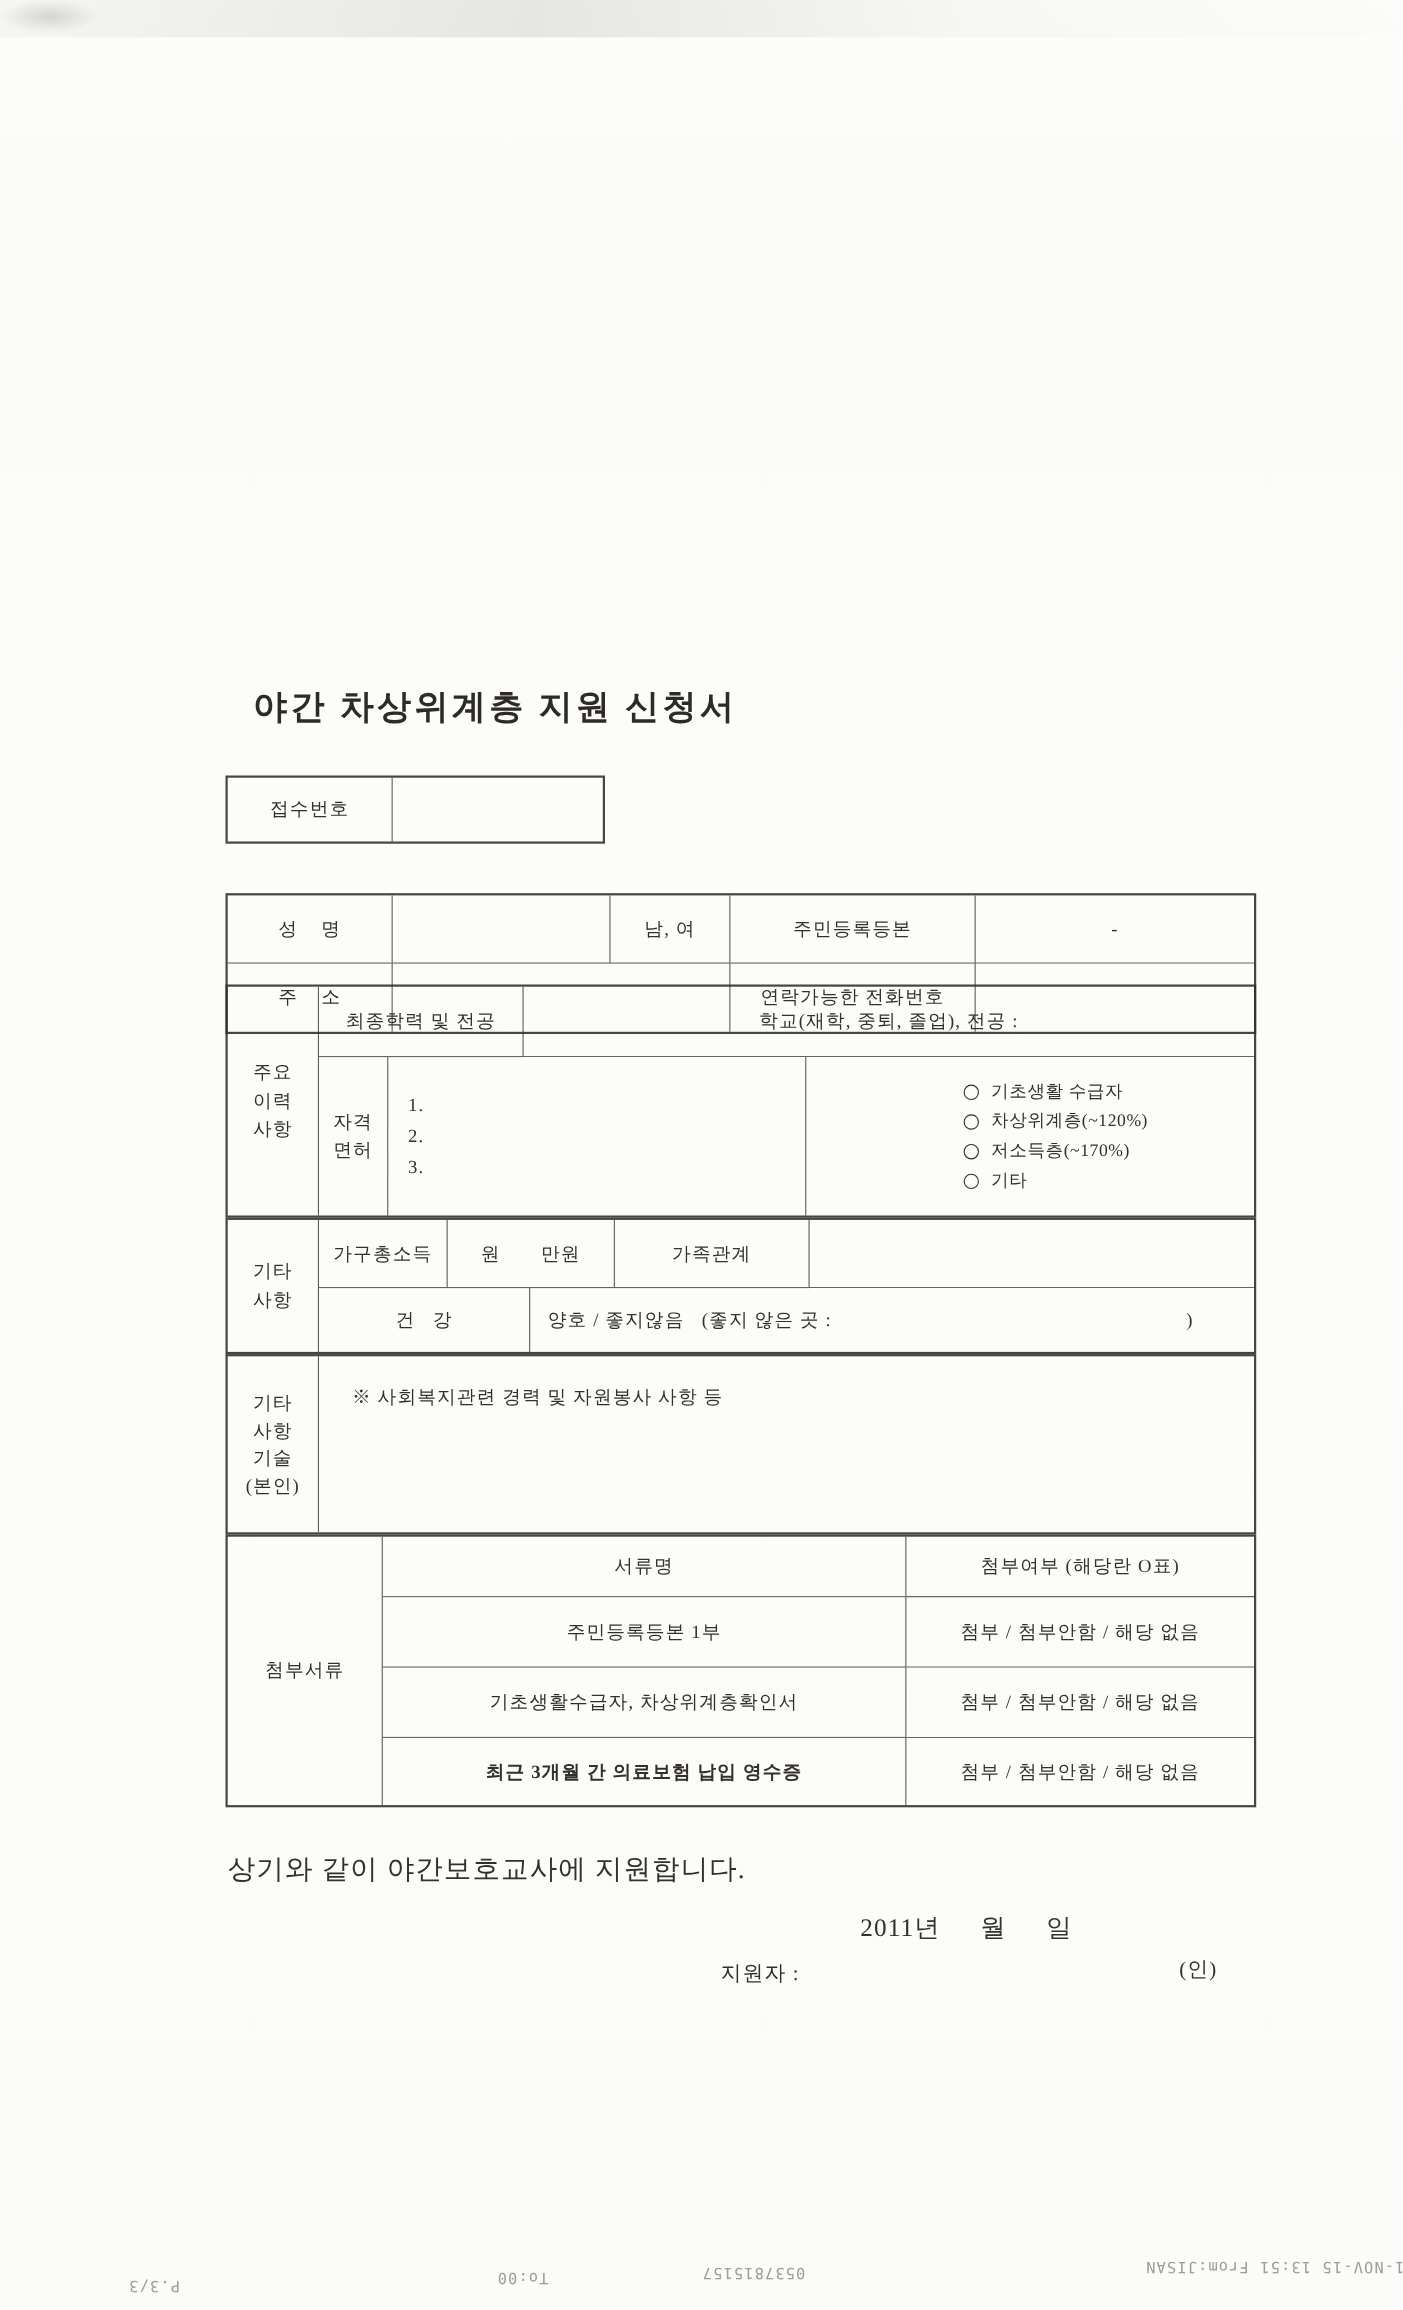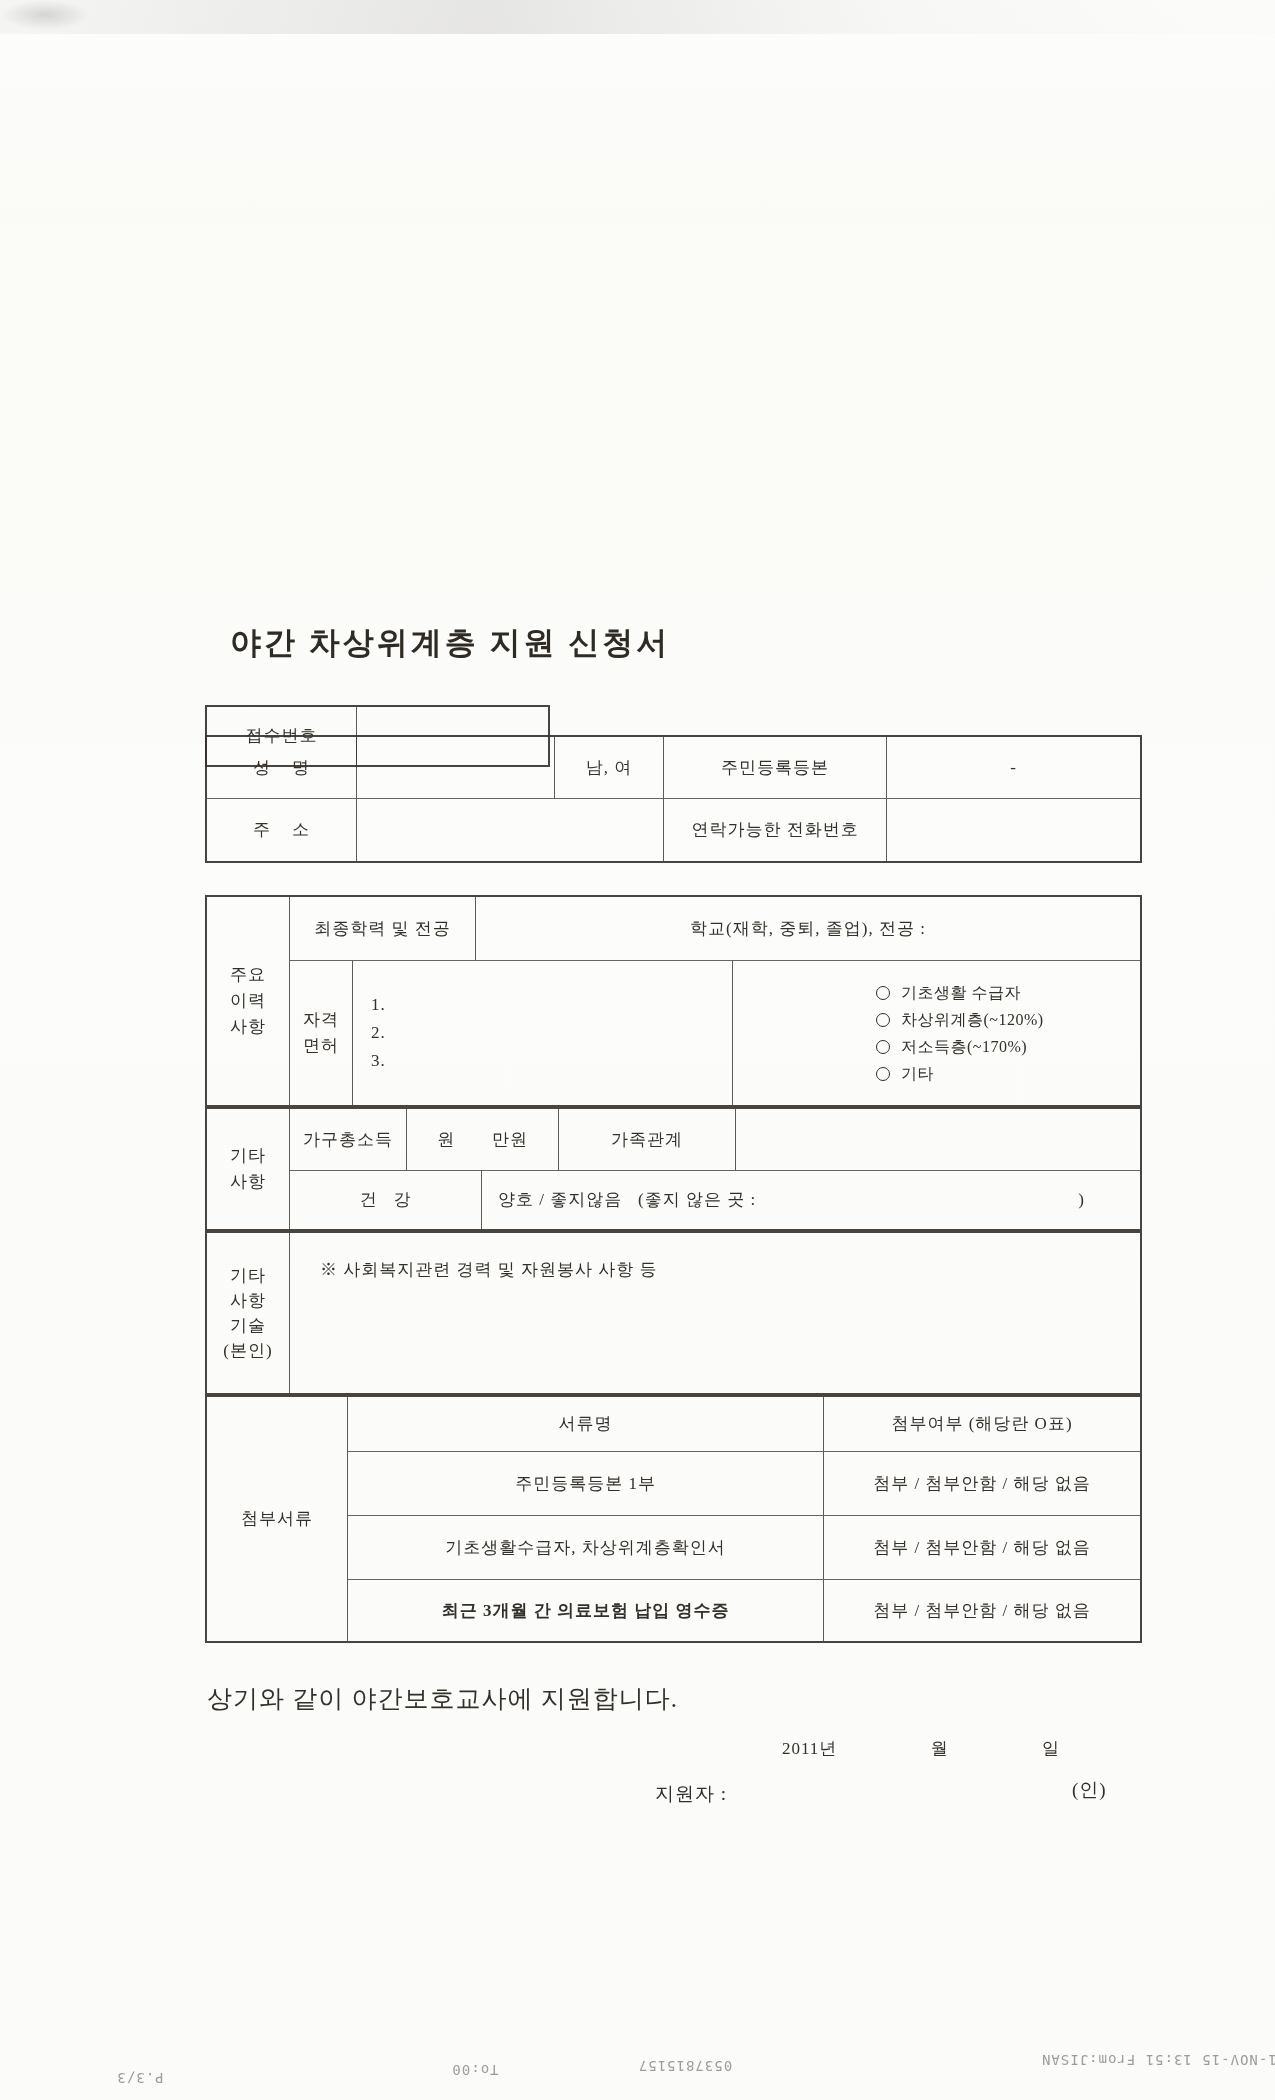--- a/index.html
+++ b/index.html
@@ -21,39 +21,39 @@
   .bb{border-bottom:1px solid rgba(55,51,45,0.75);}
   .stack{display:flex;flex-direction:column;align-items:center;justify-content:center;}
   .stack span{display:block;line-height:26px;}
   .opts{display:flex;flex-direction:column;justify-content:center;align-items:flex-start;padding-left:16px;}
   .opt{display:flex;align-items:center;line-height:27px;font-size:16px;letter-spacing:0.5px;}
   .radio{display:inline-block;width:12px;height:12px;border:1.6px solid #332f29;border-radius:50%;
         margin-right:11px;flex:0 0 auto;}
   .numlist{display:flex;flex-direction:column;justify-content:center;align-items:flex-start;padding-left:18px;}
   .numlist span{line-height:28px;font-size:17px;}
   .freetext{position:absolute;font-size:18px;letter-spacing:1px;color:#332f29;white-space:nowrap;}
-  .dateline{position:absolute;display:flex;justify-content:space-between;font-size:17px;letter-spacing:1px;gap:36px;}
+  .dateline{position:absolute;display:flex;font-size:23px;letter-spacing:1px;gap:36px;}
   .fax{position:absolute;transform:rotate(180deg);font-family:"DejaVu Sans Mono","Liberation Mono",monospace;
         font-size:14px;color:#9d9c98;white-space:nowrap;letter-spacing:1px;}
 </style>
 </head>
 <body>
 
 <div id="page">
   <div class="scan-band"></div>
   <div class="smudge"></div>
 
   <div class="title" style="left:230px;top:622px;">야간 차상위계층 지원 신청서</div>
 
   <div class="sec" style="left:205px;top:705px;width:345px;height:62px;">
     <div class="cell br" style="left:0;top:0;width:150px;height:58px;">접수번호</div>
     <div class="cell" style="left:150px;top:0;width:191px;height:58px;"></div>
   </div>
 
-  <div class="sec" style="left:205px;top:735px;width:937px;height:128px;padding-left:28px;">
+  <div class="sec" style="left:205px;top:812px;width:937px;height:128px;padding-left:28px;">
     <div class="cell br bb" style="left:0;top:0;width:150px;height:62px;">성&nbsp;&nbsp;&nbsp;&nbsp;명</div>
     <div class="cell br bb" style="left:150px;top:0;width:198px;height:62px;"></div>
     <div class="cell br bb" style="left:348px;top:0;width:109px;height:62px;">남, 여</div>
     <div class="cell br bb" style="left:457px;top:0;width:223px;height:62px;">주민등록등본</div>
     <div class="cell bb" style="left:680px;top:0;width:253px;height:62px;">-</div>
     <div class="cell br" style="left:0;top:62px;width:150px;height:62px;">주&nbsp;&nbsp;&nbsp;&nbsp;소</div>
     <div class="cell br" style="left:150px;top:62px;width:307px;height:62px;"></div>
     <div class="cell br" style="left:457px;top:62px;width:223px;height:62px;">연락가능한 전화번호</div>
     <div class="cell" style="left:680px;top:62px;width:253px;height:62px;"></div>
   </div>

